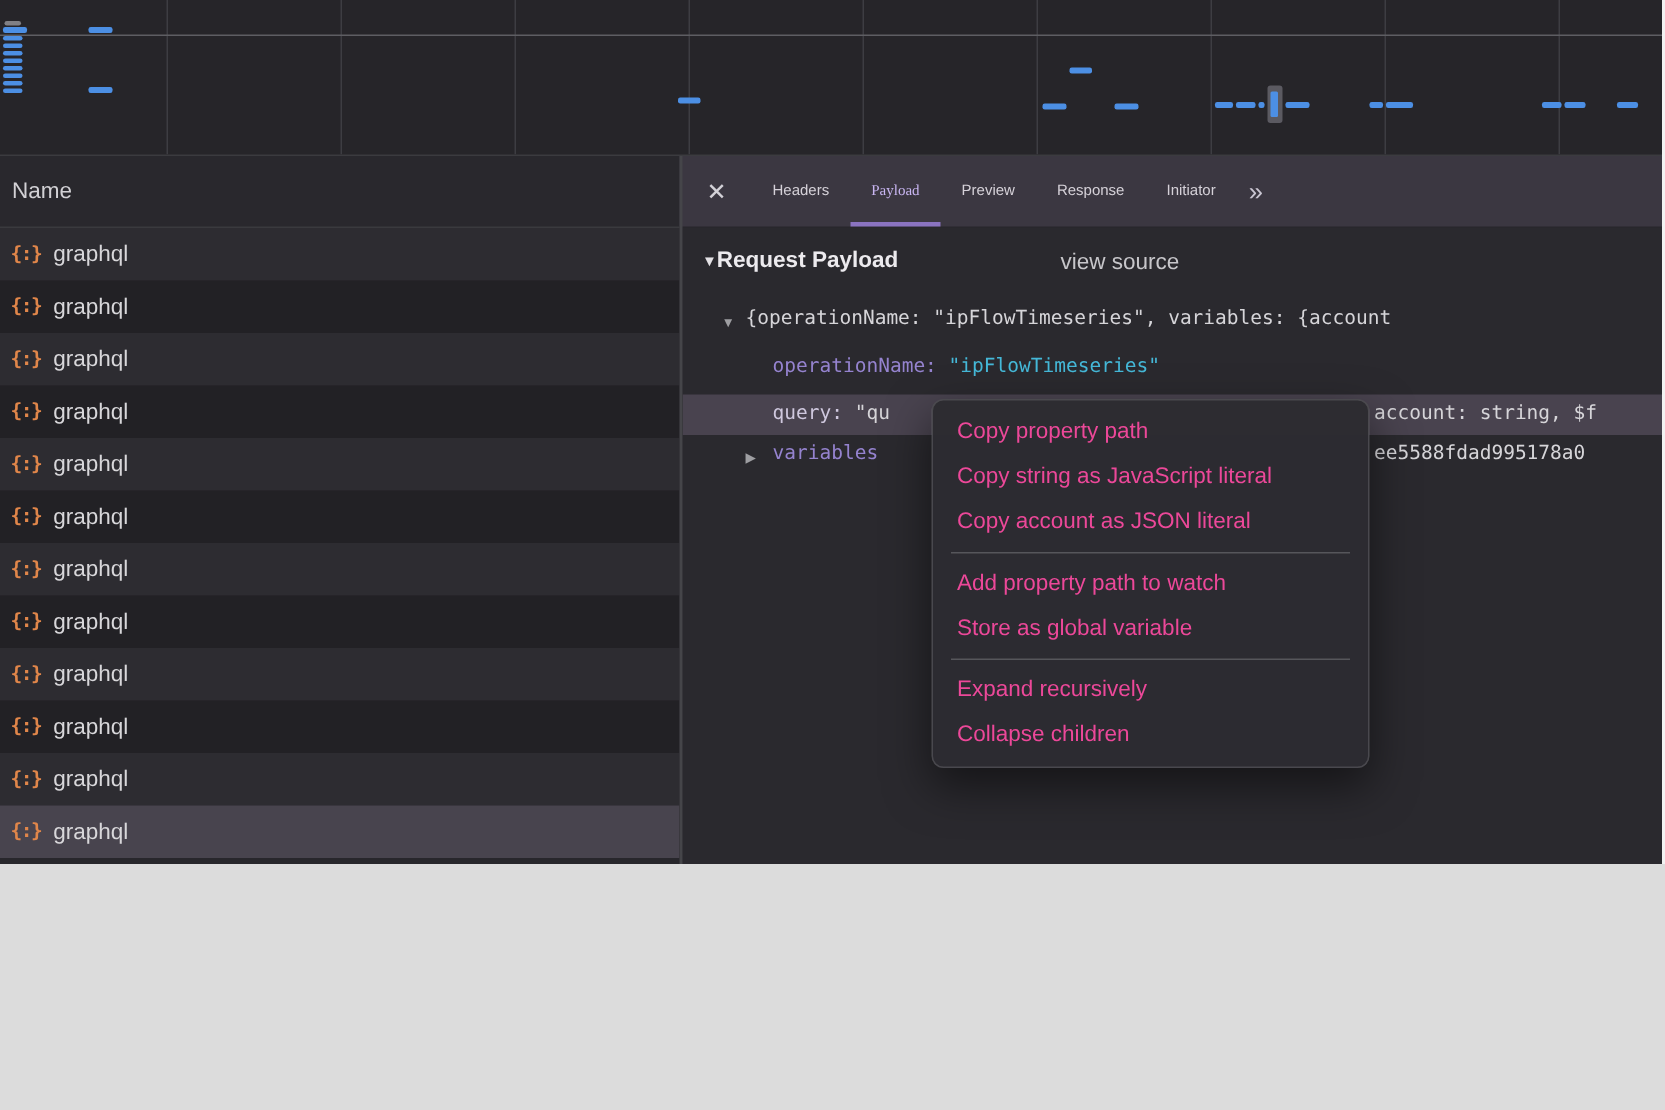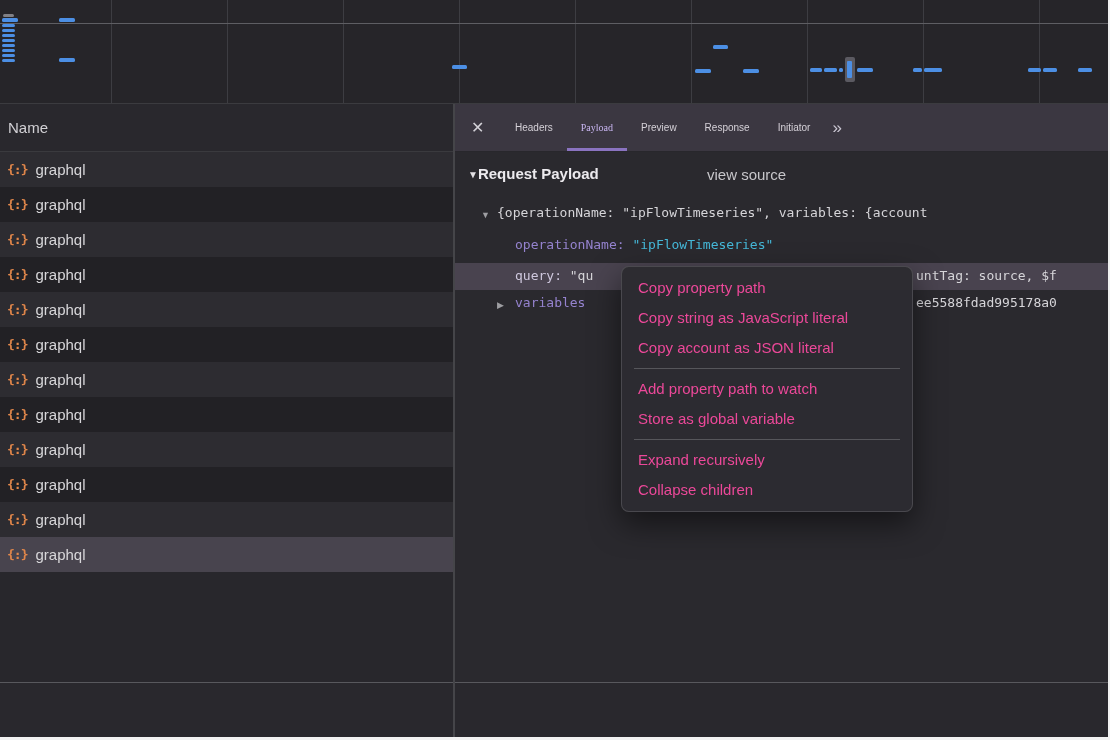--- a/index.html
+++ b/index.html
@@ -1,16 +1,16 @@
 <!DOCTYPE html>
 <html style="--bar-blue: #4c8fe4; --icon-orange: #e0864a; --key-purple: #9583cf; --string-cyan: #45b8d8; --tab-selected: #c9b6f2; --tab-underline: #8a73c0; --menu-accent: #2c64d9;"><head>
 <meta charset="utf-8">
 <style>
   html,body{margin:0;padding:0;background:#dcdcdc;}
-  .screen{position:relative;width:1110px;height:740px;background:#f2f2f2;overflow:hidden;
+  .screen{position:relative;width:1110px;height:576px;background:#f2f2f2;overflow:hidden;
           font-family:"Liberation Sans",sans-serif;}
   .devtools{position:absolute;left:0;top:0;width:1108px;height:737px;background:#28272c;overflow:hidden;}
 
   
   .overview{position:absolute;left:0;top:0;width:1108px;height:103px;background:#262529;
             border-bottom:1px solid #3b3b3f;overflow:hidden;}
   .ov-vline{position:absolute;top:0;bottom:0;width:1px;background:#3d3d42;}
   .ov-hline{position:absolute;left:0;right:0;height:1px;background:#5e5e63;}
   .ov-bar{position:absolute;border-radius:1.5px;background:var(--bar-blue,#4c8fe4);}
   .ov-marker{position:absolute;background:#5b5a61;border-radius:2px;}
@@ -184,21 +184,21 @@
       <div class="pl-title"><span class="caret">▼</span><span>Request Payload</span></div>
       <div class="view-source">view source</div>
 
       <span class="caret-sm" style="left:26px;top:58px;">▼</span>
       <div class="tree-line mono plain" style="left:42px;top:53px;">{operationName: "ipFlowTimeseries", variables: {account</div>
 
       <div class="tree-line mono" style="left:60px;top:85px;"><span class="key">operationName:</span><span class="plain">&nbsp;</span><span class="str">"ipFlowTimeseries"</span></div>
 
       <div class="row-selected-bg" style="top:111px;"></div>
       <div class="tree-line mono" style="left:60px;top:116px;"><span class="key-sel">query:</span><span class="plain">&nbsp;</span><span class="plain">"qu</span></div>
-      <div class="tree-line mono plain" style="left:461px;top:116px;">untTag: source, $f</div>
+      <div class="tree-line mono plain" style="left:461px;top:116px;">account: string, $f</div>
 
       <span class="caret-sm" style="left:42px;top:148px;">▶</span>
       <div class="tree-line mono" style="left:60px;top:143px;"><span class="key">variables</span></div>
       <div class="tree-line mono plain" style="left:461px;top:143px;">ee5588fdad995178a0</div>
     </div>
 
     <div class="v-divider"></div>
     <div class="footer-line"></div>
     <div class="footer"></div>
 

